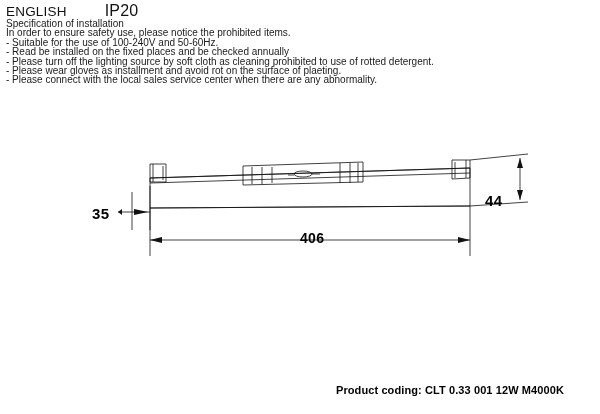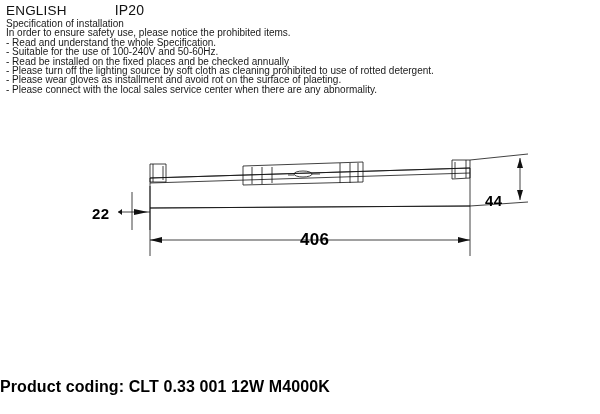--- a/index.html
+++ b/index.html
@@ -24,24 +24,24 @@
     left: 6px;
     display: flex;
     align-items: center;
   }
   .header .lang {
     font-size: 13.5px;
     letter-spacing: 0.2px;
     color: #111;
   }
   .header .ip {
-    font-size: 14px;
+    font-size: 16px;
     letter-spacing: 0.2px;
     color: #111;
-    margin-left: 48px;
+    margin-left: 38px;
   }
 
   
   .spec {
     position: absolute;
     top: 19px;
     left: 6px;
     width: 420px;
   }
   .spec .line {
@@ -64,47 +64,46 @@
   
   .dim {
     position: absolute;
     font-size: 15px;
     font-weight: bold;
     color: #000;
     letter-spacing: 0.3px;
   }
   .dim-22  { left: 92px;  top: 205px; }
   .dim-44  { left: 485px; top: 192px; }
-  .dim-406 { left: 300px; top: 230px; font-size: 17px; }
+  .dim-406 { left: 300px; top: 230px; font-size: 14px; }
 
   
   .footer {
     position: absolute;
     left: 0;
     bottom: 18px;
     width: 564px;
-    text-align: left;
-    font-size: 16px;
+    text-align: right;
+    font-size: 11px;
     font-weight: bold;
     color: #000;
     letter-spacing: 0.1px;
   }
 </style>
 </head>
 <body>
 
 <div class="header">
   <span class="lang">ENGLISH</span>
   <span class="ip">IP20</span>
 </div>
 
 <div class="spec">
   <div class="line">Specification of installation</div>
   <div class="line">In order to ensure safety use, please notice the prohibited items.</div>
-  <div class="line">- Read and understand the whole Specification.</div>
   <div class="line">- Suitable for the use of 100-240V and 50-60Hz.</div>
   <div class="line">- Read be installed on the fixed places and be checked annually</div>
   <div class="line">- Please turn off the lighting source by soft cloth as cleaning prohibited to use of rotted detergent.</div>
   <div class="line">- Please wear gloves as installment and avoid rot on the surface of plaeting.</div>
   <div class="line">- Please connect with the local sales service center when there are any abnormality.</div>
 </div>
 
 <div class="drawing">
   <svg width="600" height="160" viewBox="0 0 600 160">
     <g stroke="#111111" fill="none" stroke-width="0.8" shape-rendering="geometricPrecision">
@@ -149,17 +148,17 @@
 
       <path d="M150 78 L150 126"></path>
       <path d="M470 76 L470 126"></path>
       <path d="M150 110 L470 110"></path>
       <path d="M162 107 L150 110 L162 113 Z" fill="#111111" stroke="none"></path>
       <path d="M458 107 L470 110 L458 113 Z" fill="#111111" stroke="none"></path>
     </g>
   </svg>
 </div>
 
-<div class="dim dim-22">22</div>
+<div class="dim dim-22">35</div>
 <div class="dim dim-44">44</div>
 <div class="dim dim-406">406</div>
 
 <div class="footer">Product coding: CLT 0.33 001 12W M4000K</div>
 
 </body></html>

